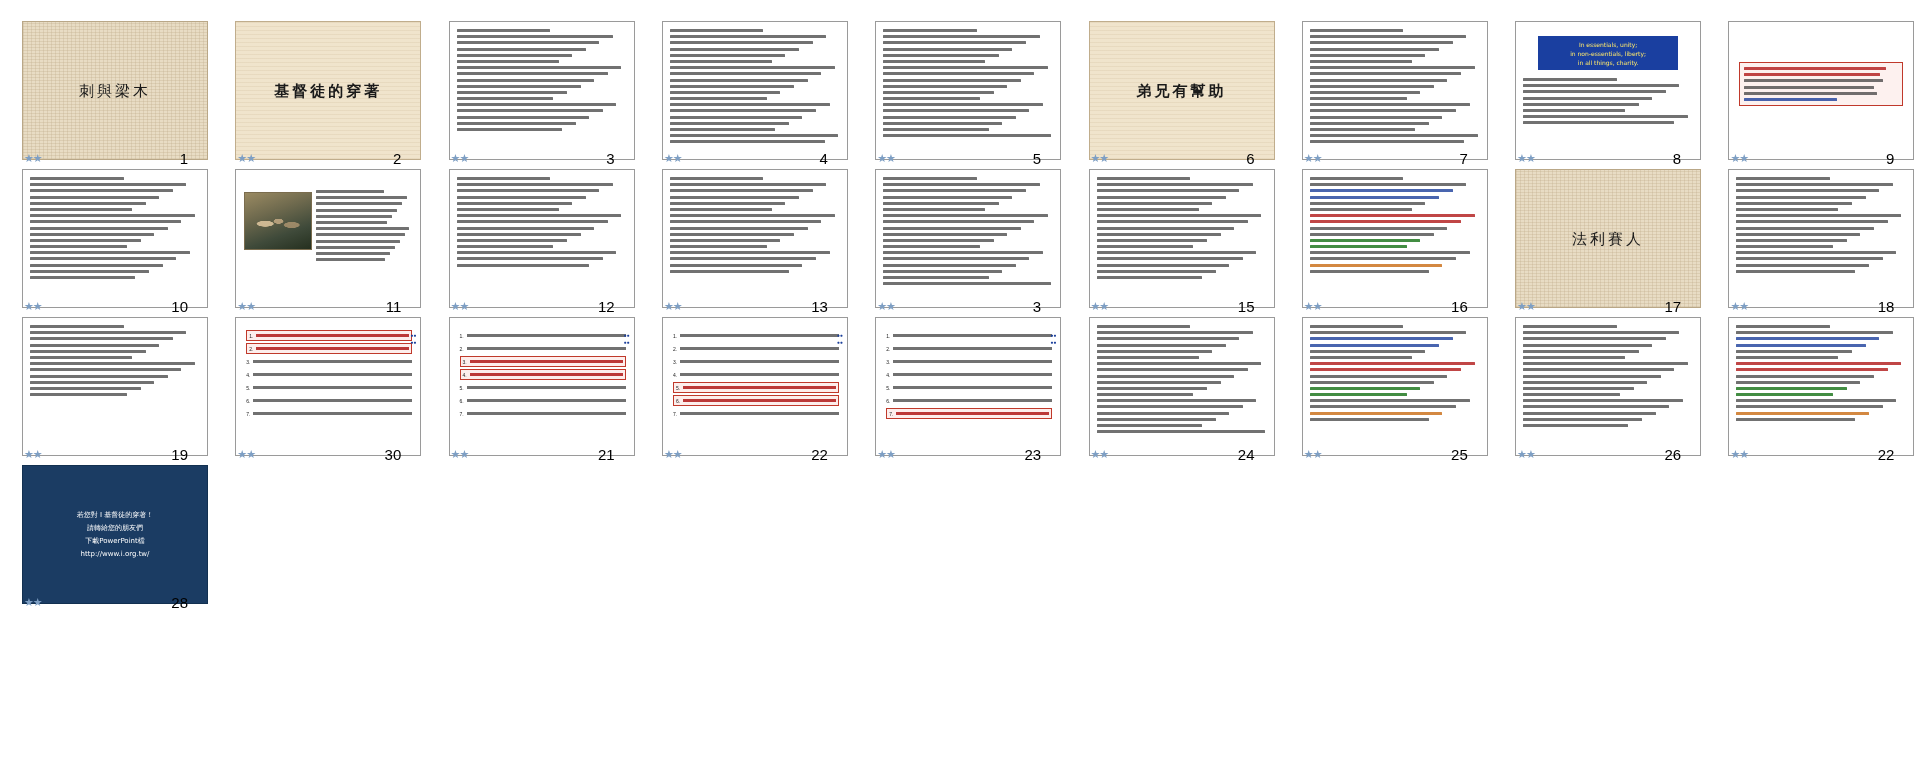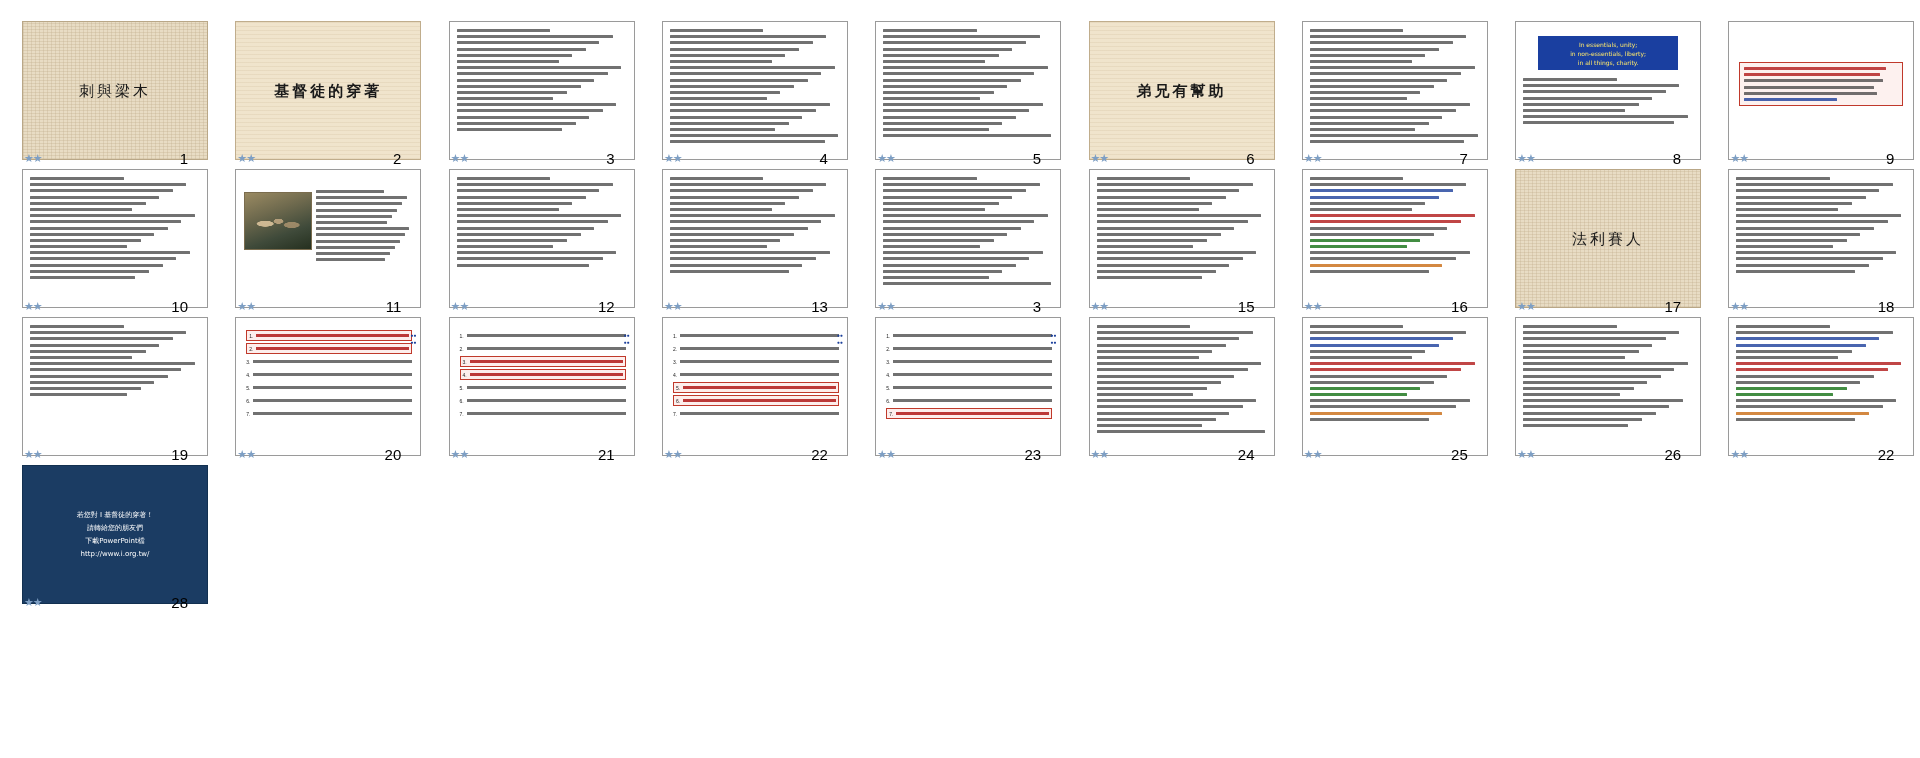--- a/index.html
+++ b/index.html
@@ -605,21 +605,21 @@
             <span class="bar" style="width:91%"></span>
           </div>
           <div class="nl-row">
             <span class="idx">7.</span>
             <span class="bar" style="width:67%"></span>
           </div>
         </div>
         <div class="side-tag" style="top:14px;">●●<br>●●</div>
       </div>
       <div class="star">★★</div>
-      <div class="num">20</div>
+      <div class="num">30</div>
     </div>
     <div class="slide-cell" style="left: 438.6px; top: 300px;">
       <div class="slide-thumb ">
         <div class="numlist">
           <div class="nl-row">
             <span class="idx">1.</span>
             <span class="bar" style="width:71%"></span>
           </div>
           <div class="nl-row">
             <span class="idx">2.</span>

